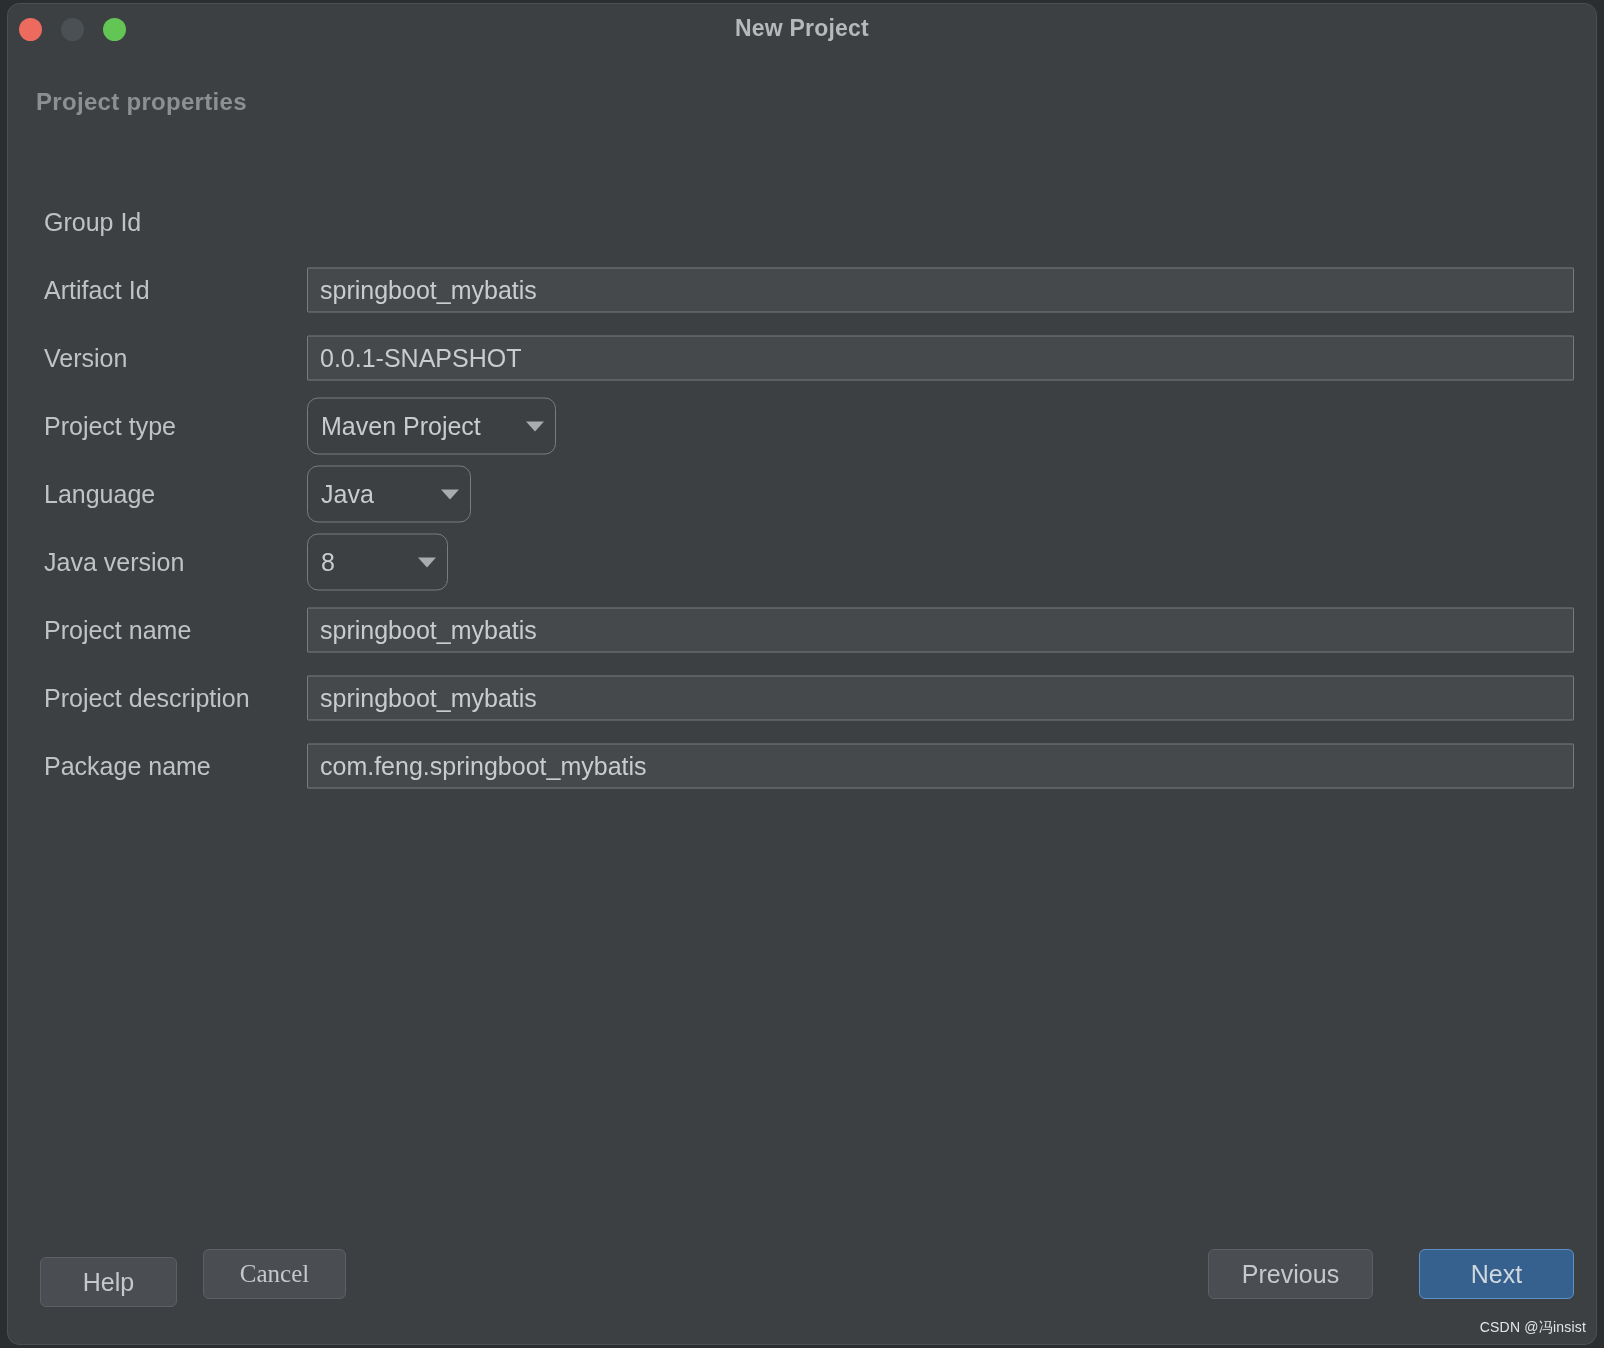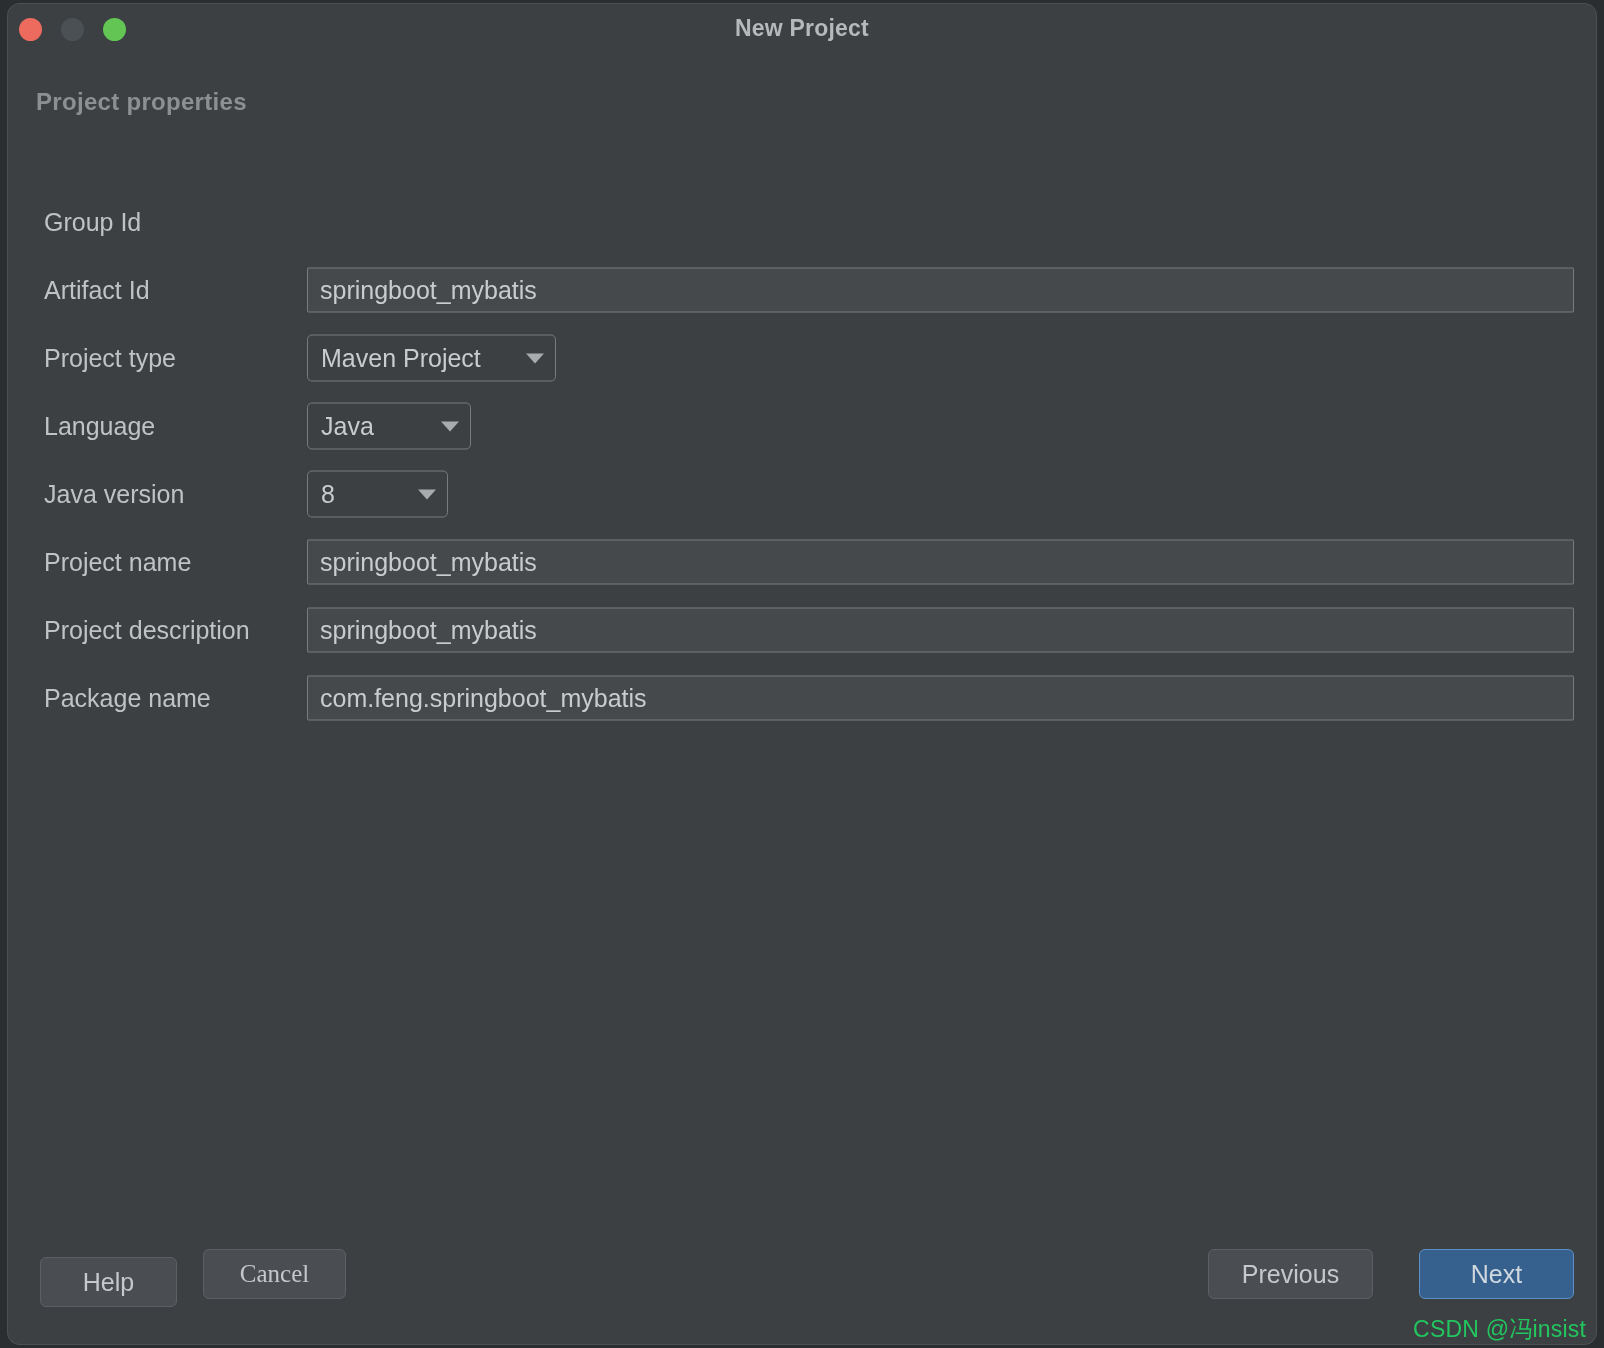--- a/index.html
+++ b/index.html
@@ -121,24 +121,24 @@
     outline: none;
   }
   .textfield::placeholder { color: #80848a; }
 
   
   .combo {
     display: inline-flex;
     align-items: center;
     justify-content: space-between;
     box-sizing: border-box;
-    height: 47px;
+    height: 57px;
     background: transparent;
     border: 1px solid #787c7f;
-    border-radius: 5px;
+    border-radius: 11px;
     color: #c9cccd;
     font-size: 25px;
     padding: 0 11px 0 13px;
     cursor: default;
   }
   .combo .combo-text { margin-right: 26px; white-space: nowrap; }
   .combo .caret {
     width: 0; height: 0;
     border-left: 9px solid transparent;
     border-right: 9px solid transparent;
@@ -181,23 +181,23 @@
     right: 22px;
     width: 155px;
     background: #36618e;
     border: 1px solid #5d90c6;
     color: #d0d8df;
   }
 
   .watermark {
     position: absolute;
     right: 10px;
-    bottom: 0;
-    color: #22c55e;
-    font-size: 23px;
+    bottom: 8px;
+    color: #e5e5e5;
+    font-size: 14px;
     letter-spacing: 0.2px;
   }
 </style>
 </head>
 <body>
 
 <div class="window">
 
   <div class="titlebar">
     <div class="traffic">
@@ -218,20 +218,26 @@
         <div class="label">Group Id</div>
       </div>
 
       <div class="row">
         <div class="label">Artifact Id</div>
         <div class="field-wrap">
           <input class="textfield" type="text" value="springboot_mybatis" style="">
         </div>
       </div>
 
+      <div class="row">
+        <div class="label">Version</div>
+        <div class="field-wrap">
+          <input class="textfield" type="text" value="0.0.1-SNAPSHOT" style="">
+        </div>
+      </div>
 
       <div class="row">
         <div class="label">Project type</div>
         <div class="field-wrap">
           <div class="combo w-project">
             <span class="combo-text">Maven Project</span>
             <span class="caret"></span>
           </div>
         </div>
       </div>

